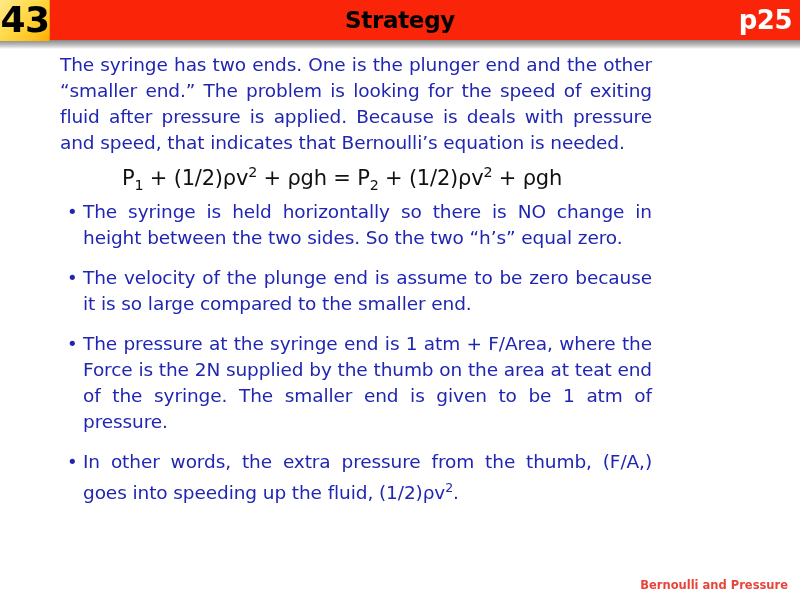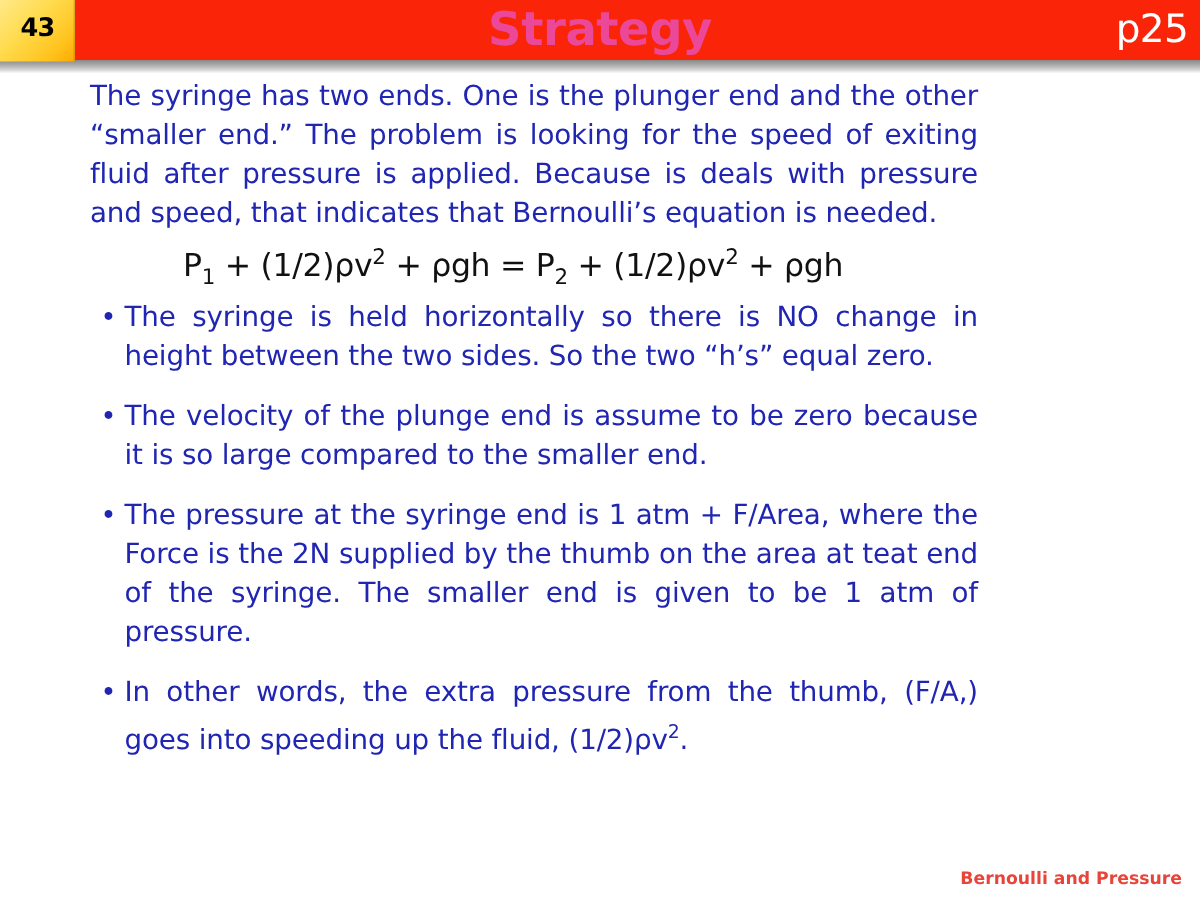--- a/index.html
+++ b/index.html
@@ -39,53 +39,53 @@
     width: 50px;
     height: 41px;
     background: linear-gradient(135deg, #FFE98A 0%, #FFDB4D 40%, #FFC31E 78%, #FFA800 100%);
     box-shadow: inset -1px 0 0 rgba(160,110,0,0.35);
     display: flex;
     align-items: center;
     justify-content: center;
   }
   .slide-number-badge span {
     font-family: "DejaVu Sans", sans-serif;
-    font-size: 17px;
+    font-size: 36px;
     font-weight: bold;
     color: #000000;
     letter-spacing: -0.5px;
     line-height: 1;
     padding-bottom: 2px;
   }
   .header-title {
     position: absolute;
     left: 0;
     top: 0;
     width: 800px;
     height: 40px;
     display: flex;
     align-items: center;
     justify-content: center;
     font-family: "DejaVu Sans", sans-serif;
-    font-size: 31px;
+    font-size: 23px;
     font-weight: bold;
-    color: #ec4899;
+    color: #000000;
     letter-spacing: -0.3px;
     pointer-events: none;
   }
   .header-page {
     position: absolute;
     right: 8px;
     top: 0;
     height: 40px;
     display: flex;
     align-items: center;
     font-family: "DejaVu Sans", sans-serif;
     font-size: 26px;
-    font-weight: normal;
+    font-weight: bold;
     color: #FFFFFF;
     letter-spacing: -0.5px;
   }
 
   
   .slide-body {
     position: absolute;
     left: 0;
     top: 52px;
     width: 684px;

